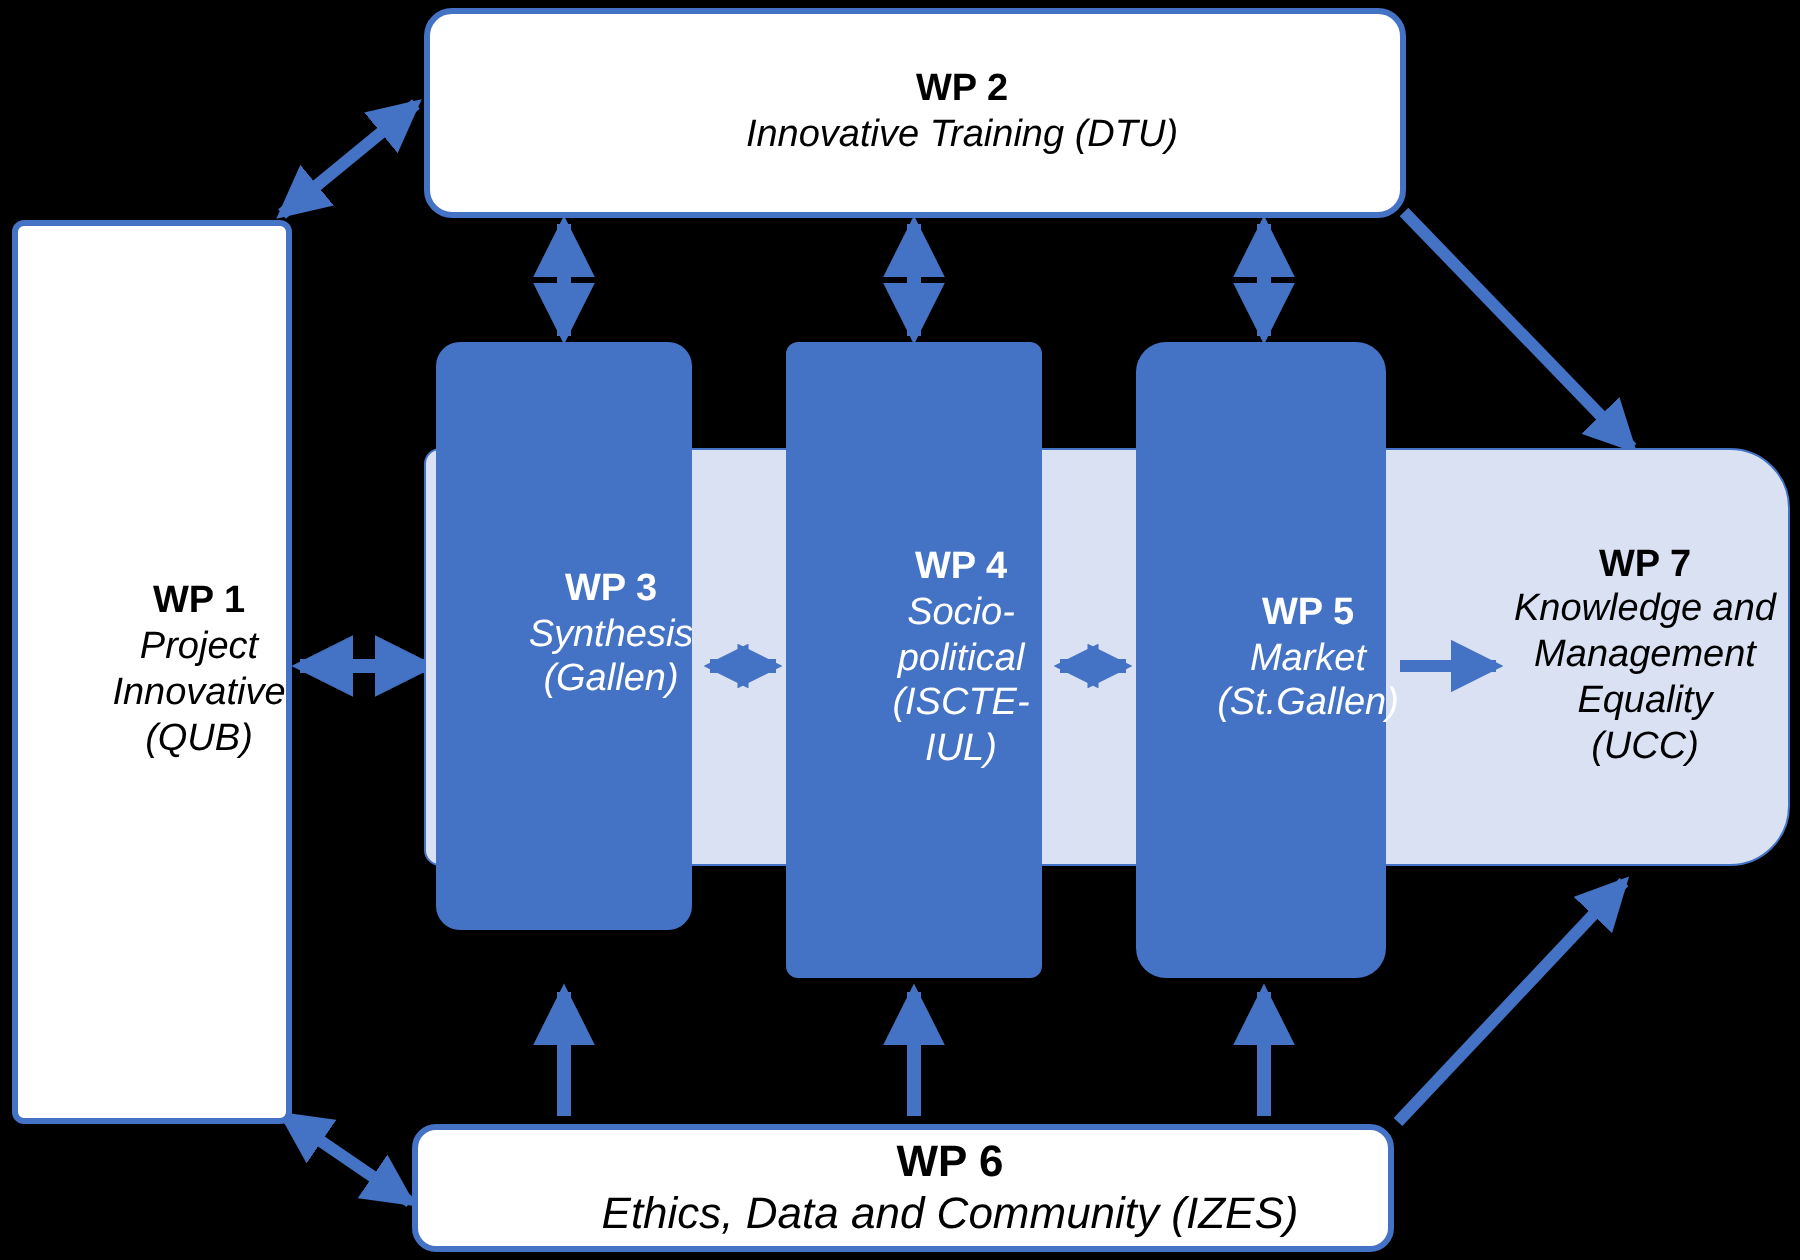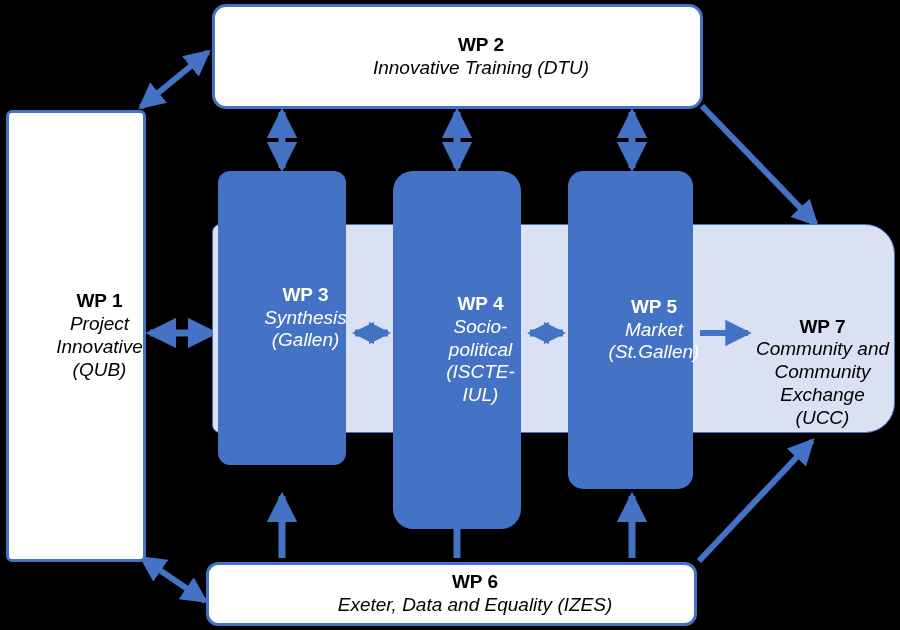--- a/index.html
+++ b/index.html
@@ -56,32 +56,31 @@
   .band {
     position: absolute;
     background: #D9E1F2;
     border: 1px solid #4472C4;
     box-sizing: border-box;
   }
   .node.light {
     background: transparent;
     border: none;
     color: #000000;
-    margin-top: 44px;
   }
 
   
   #wp1 { left: 6px;   top: 110px; width: 140px; height: 452px; border-radius: 6px; font-size: 19px; }
   #wp2 { left: 212px; top: 4px;   width: 491px; height: 105px; border-radius: 14px; font-size: 19px; }
-  #wp6 { left: 206px; top: 562px; width: 491px; height: 64px;  border-radius: 12px; font-size: 19px; }
+  #wp6 { left: 206px; top: 562px; width: 491px; height: 64px;  border-radius: 12px; font-size: 22px; }
 
   #band-main { left: 212px; top: 224px; width: 683px; height: 209px; border-radius: 8px 30px 30px 8px; }
 
   #wp3 { left: 218px; top: 171px; width: 128px; height: 294px; border-radius: 12px; font-size: 19px; }
-  #wp4 { left: 393px; top: 171px; width: 128px; height: 358px; border-radius: 20px; font-size: 19px; }
+  #wp4 { left: 393px; top: 171px; width: 128px; height: 318px; border-radius: 6px; font-size: 19px; }
   #wp5 { left: 568px; top: 171px; width: 125px; height: 318px; border-radius: 15px; font-size: 19px; }
   #wp7 { left: 703px; top: 224px; width: 192px; height: 209px; font-size: 19px; }
 
   .node .ttl, .node .sub { display: block; }
 </style>
 </head>
 <body>
 
 <div id="canvas">
 
@@ -129,23 +128,23 @@
     <span class="sub">(QUB)</span>
   </div>
 
   <div class="node white" id="wp2">
     <span class="ttl">WP 2</span>
     <span class="sub">Innovative Training (DTU)</span>
   </div>
 
   <div class="node light" id="wp7">
     <span class="ttl">WP 7</span>
-    <span class="sub">Community and</span>
-    <span class="sub">Community</span>
-    <span class="sub">Exchange</span>
+    <span class="sub">Knowledge and</span>
+    <span class="sub">Management</span>
+    <span class="sub">Equality</span>
     <span class="sub">(UCC)</span>
   </div>
 
   <div class="node blue" id="wp3">
     <span class="ttl">WP 3</span>
     <span class="sub">Synthesis</span>
     <span class="sub">(Gallen)</span>
   </div>
 
   <div class="node blue" id="wp4">
@@ -156,16 +155,16 @@
   </div>
 
   <div class="node blue" id="wp5">
     <span class="ttl">WP 5</span>
     <span class="sub">Market</span>
     <span class="sub">(St.Gallen)</span>
   </div>
 
   <div class="node white" id="wp6">
     <span class="ttl">WP 6</span>
-    <span class="sub">Exeter, Data and Equality (IZES)</span>
+    <span class="sub">Ethics, Data and Community (IZES)</span>
   </div>
 
 </div>
 
 </body></html>

